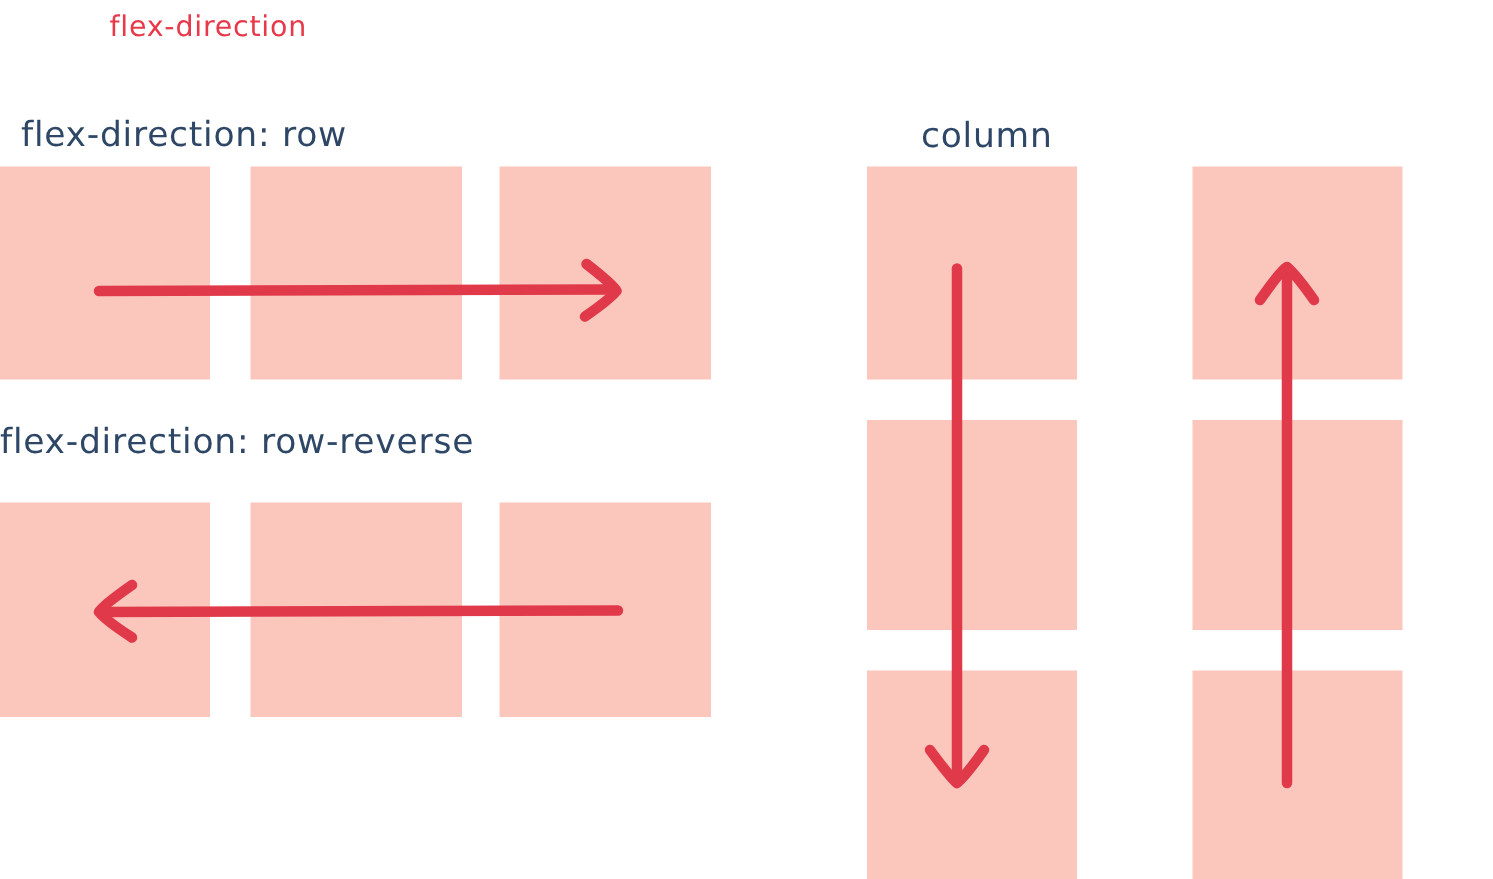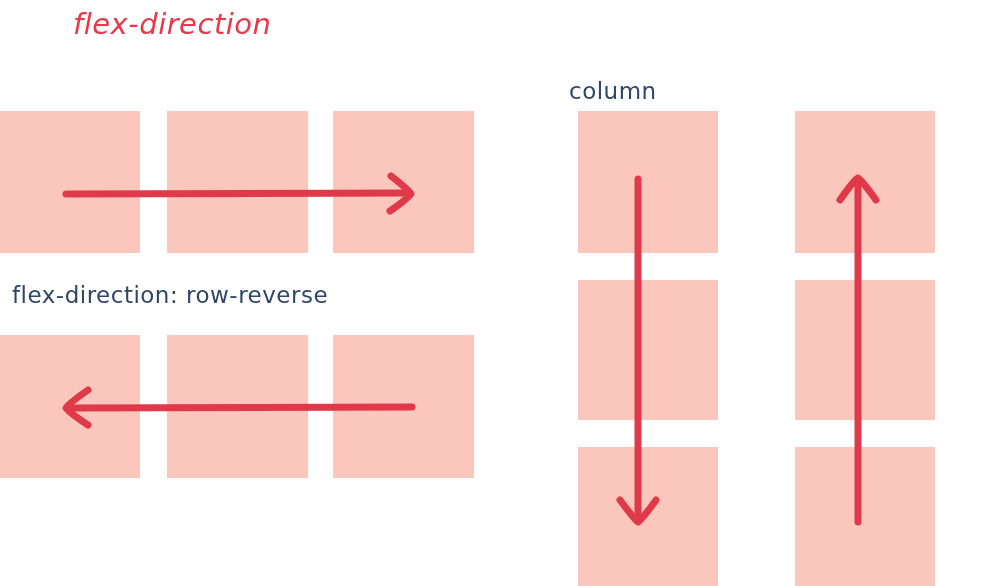--- a/index.html
+++ b/index.html
@@ -25,32 +25,31 @@
     background: #fbc6bc;
   }
   .label {
     position: absolute;
     white-space: nowrap;
     font-family: "DejaVu Sans", sans-serif;
     letter-spacing: 0.5px;
   }
   .title {
     color: #e8394a;
-    font-size: 29px;
+    font-size: 19px;
     left: 73px;
     top: 7px;
-    font-style: italic;
   }
   .section-label {
     color: #2e4766;
     font-size: 23px;
   }
   .lbl-row      { left: 14px;  top: 77px; }
-  .lbl-rowrev   { left: 12px;  top: 282px; }
-  .lbl-column   { left: 569px; top: 78px; }
+  .lbl-rowrev   { left: 0;  top: 282px; }
+  .lbl-column   { left: 614px; top: 78px; }
   .lbl-colrev   { left: 765px; top: 78px; }
 
   svg.arrows {
     position: absolute;
     left: 0; top: 0;
     width: 995px;
     height: 586px;
     overflow: visible;
     pointer-events: none;
   }
@@ -62,20 +61,21 @@
     fill: none;
   }
 </style>
 </head>
 <body>
 
 <div class="stage">
 
   <div class="label title">flex-direction</div>
 
+  <div class="label section-label lbl-row">flex-direction: row</div>
 
   <div class="box" style="left:0px;  top:111px; width:140px; height:142px;"></div>
   <div class="box" style="left:167px;top:111px; width:141px; height:142px;"></div>
   <div class="box" style="left:333px;top:111px; width:141px; height:142px;"></div>
 
   <div class="label section-label lbl-rowrev">flex-direction: row-reverse</div>
 
   <div class="box" style="left:0px;  top:335px; width:140px; height:143px;"></div>
   <div class="box" style="left:167px;top:335px; width:141px; height:143px;"></div>
   <div class="box" style="left:333px;top:335px; width:141px; height:143px;"></div>

